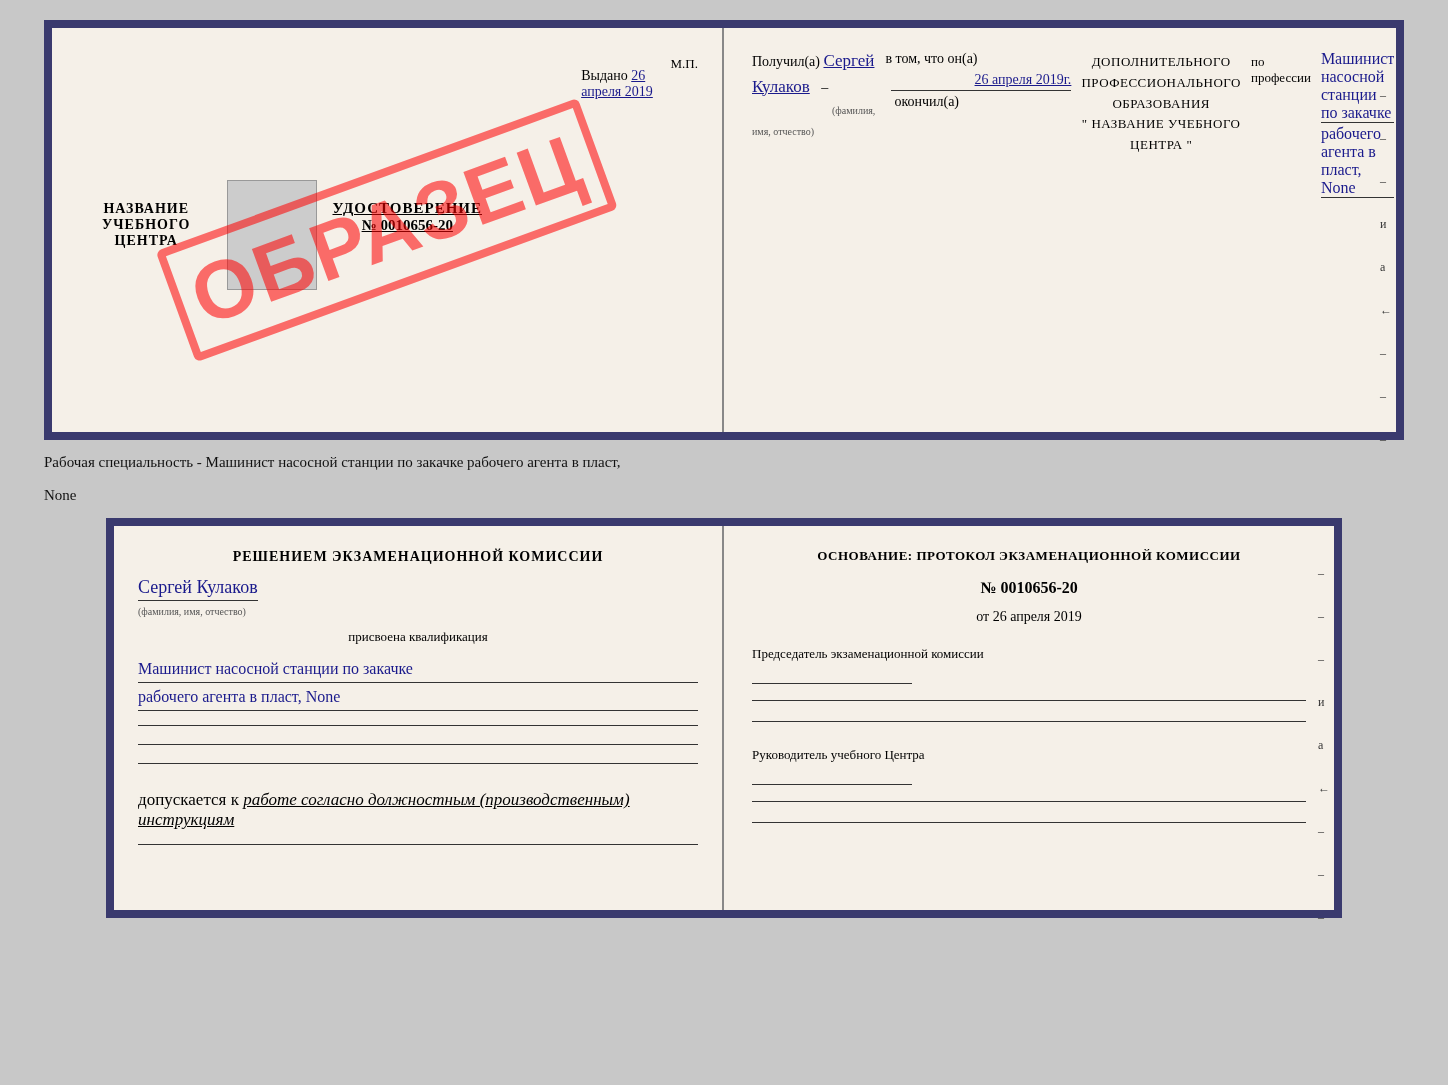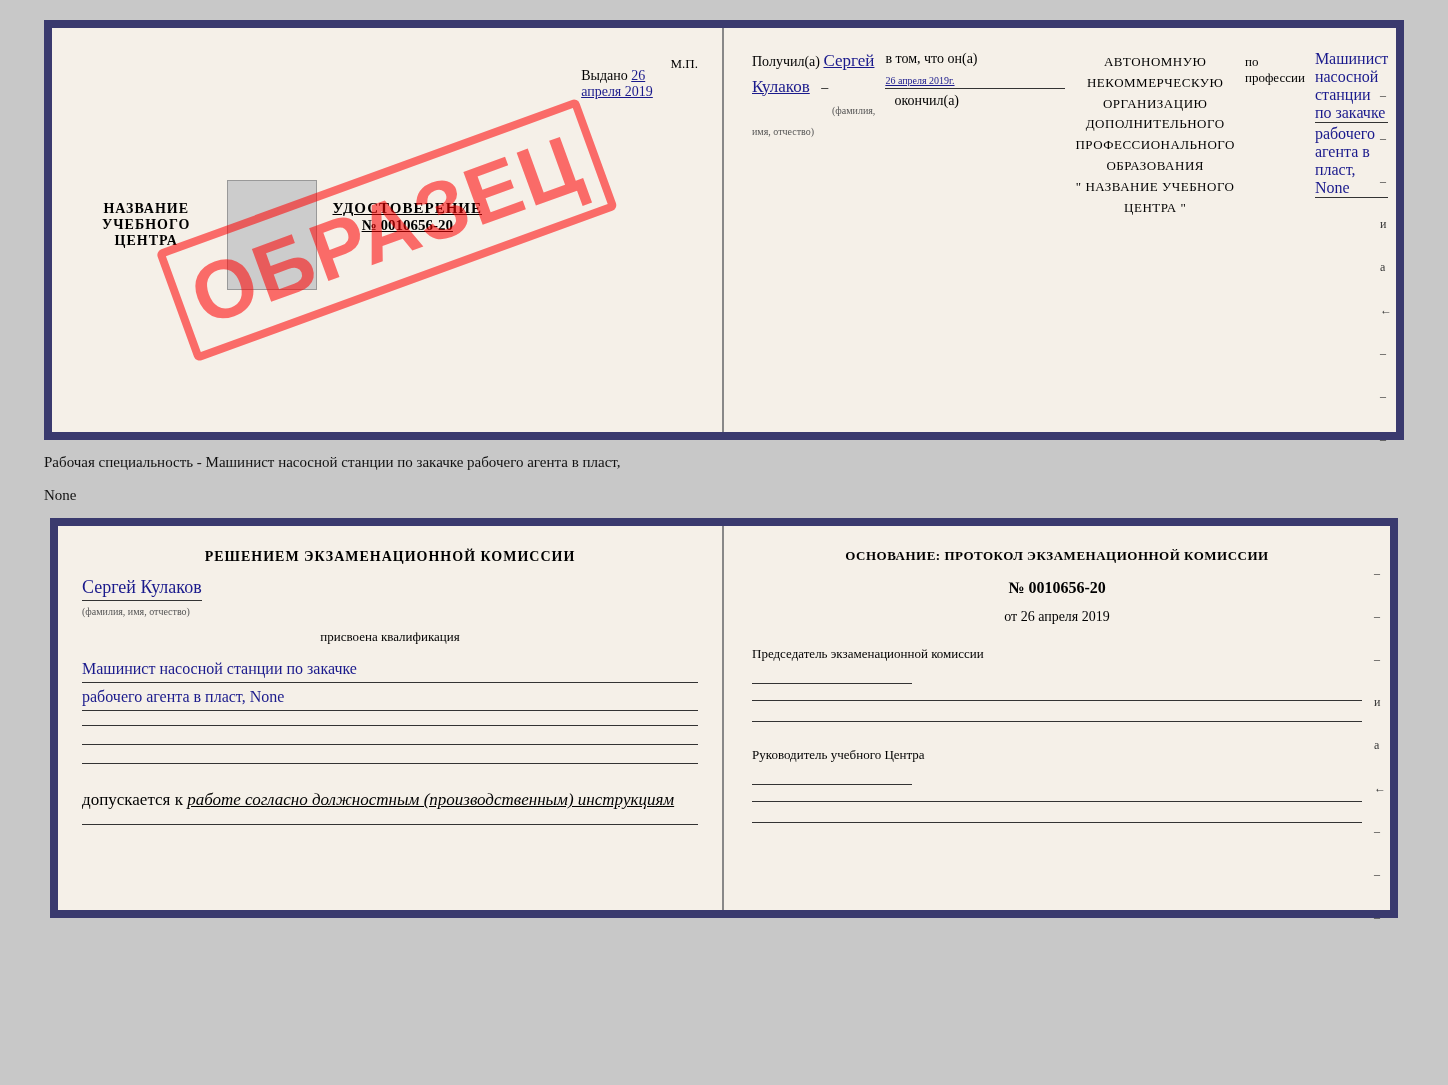--- a/index.html
+++ b/index.html
@@ -177,21 +177,21 @@
     
     .middle-text {
       width: 1360px;
       font-size: 15px;
       padding: 2px 0;
       color: #111;
     }
 
     
     .document-bottom {
-      width: 1348px;
+      width: 1236px;
       background: #f5f0e8;
       border: 8px solid #3a3a6e;
       display: flex;
       min-height: 400px;
       position: relative;
     }
 
     .bottom-left {
       width: 50%;
       border-right: 2px solid #888;
@@ -334,25 +334,24 @@
   <div class="doc-right">
     <div class="right-row">
       <span>Получил(a)</span>
       <span class="handwritten">Сергей Кулаков</span>
       <span style="margin-left:8px;">–</span>
       <br>
       <span class="small-label" style="margin-left:80px;">(фамилия, имя, отчество)</span>
     </div>
     <div class="right-row">
       <span>в том, что он(а)</span>
-      <span class="handwritten underline-field" style="font-size:10px; ">26 апреля 2019г.</span>
+      <span class="handwritten underline-field" style="font-size:14px; margin-left:6px;text-align:right;">26 апреля 2019г.</span>
       <span style="margin-left:9px;">окончил(а)</span>
     </div>
     <div class="right-org-text">
-      <div>АВТОНОМНУЮ НЕКОММЕРЧЕСКУЮ ОРГАНИЗАЦИЮ</div>
       <div>ДОПОЛНИТЕЛЬНОГО ПРОФЕССИОНАЛЬНОГО ОБРАЗОВАНИЯ</div>
       <div>"   НАЗВАНИЕ УЧЕБНОГО ЦЕНТРА   "</div>
     </div>
     <div class="profession-line">
       <span>по профессии</span>
     </div>
     <div>
       <span class="profession-handwritten">Машинист насосной станции по закачке</span>
       <span class="profession-handwritten">рабочего агента в пласт, None</span>
     </div>

